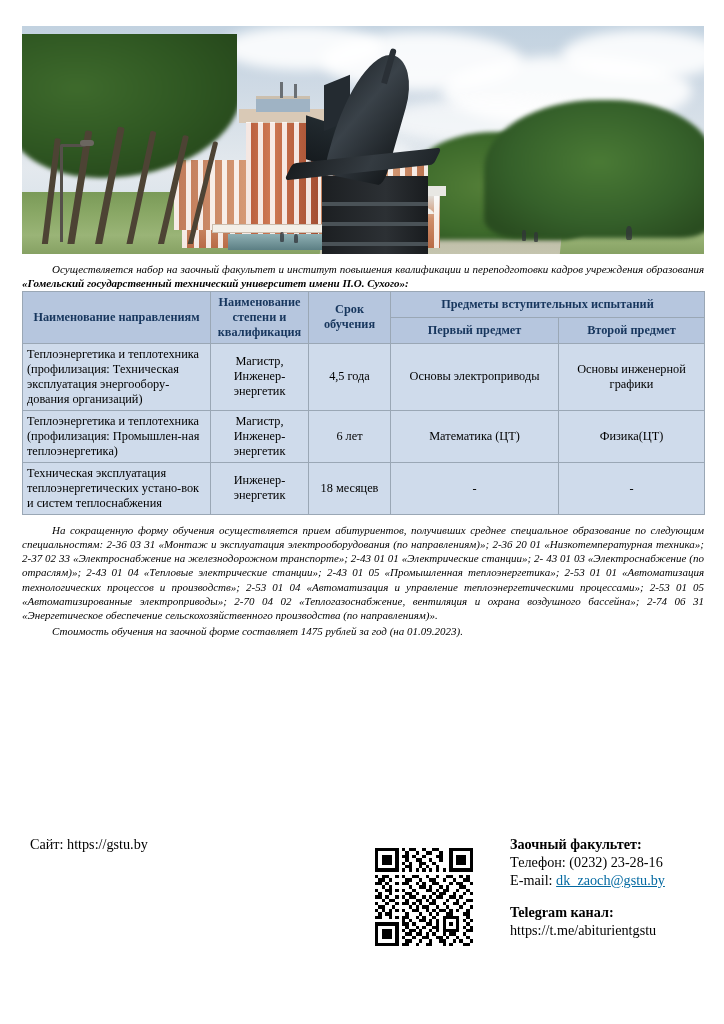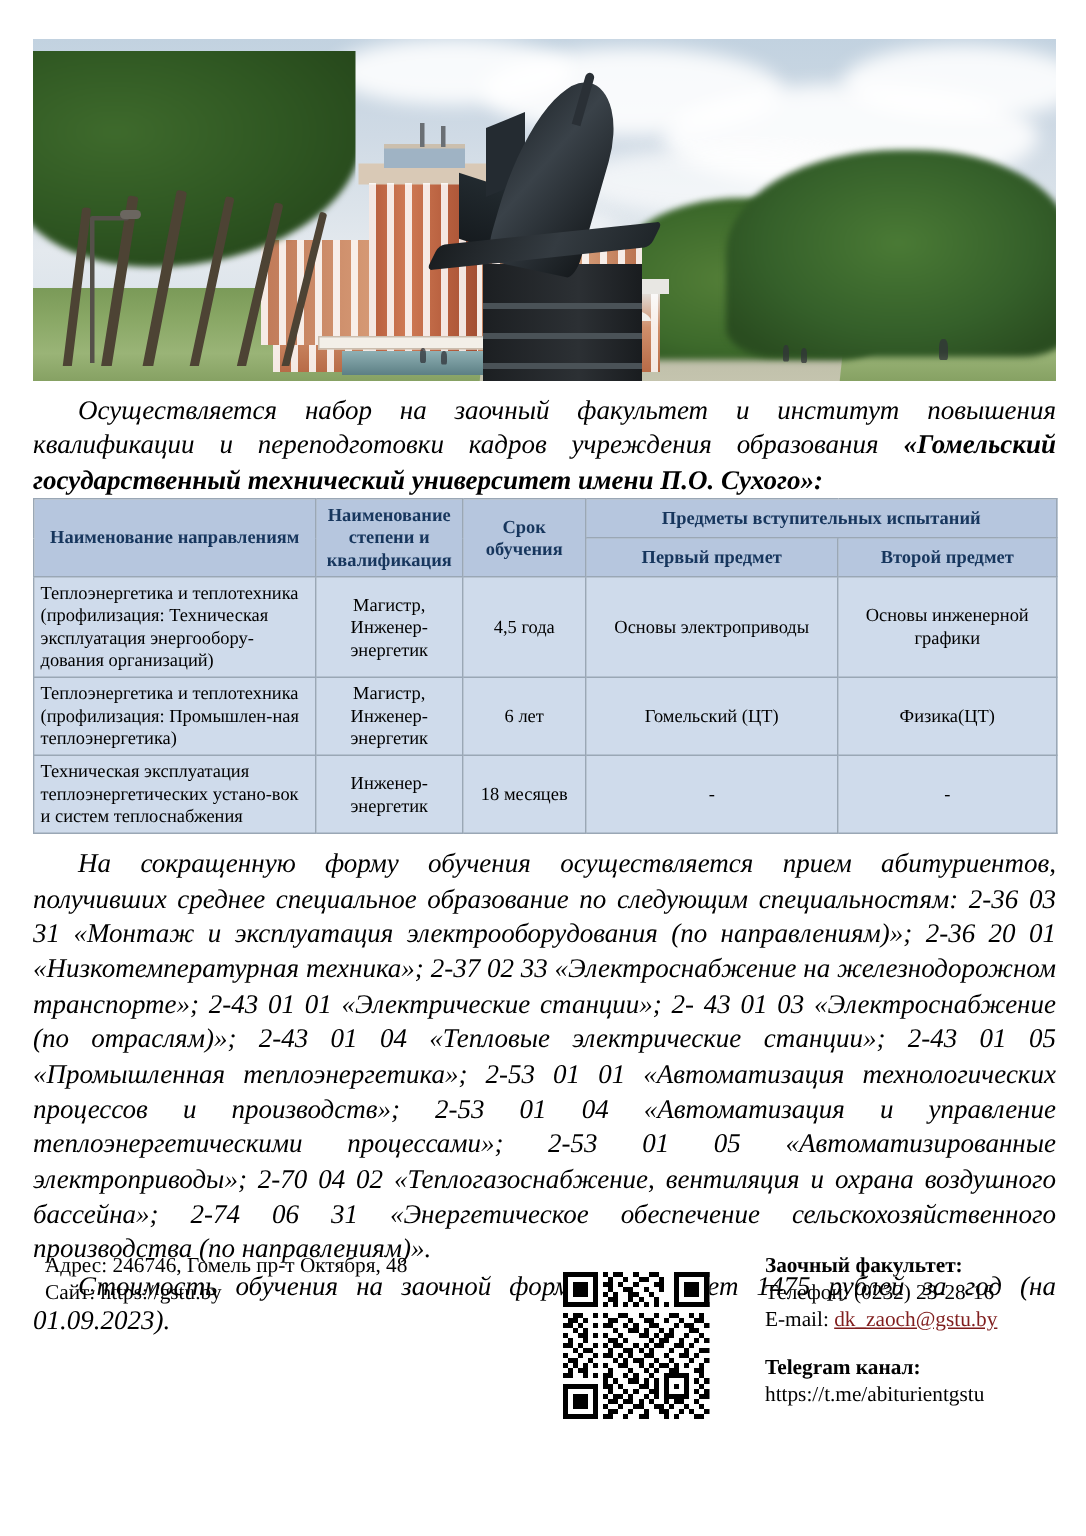--- a/index.html
+++ b/index.html
@@ -177,21 +177,21 @@
   }
   .people { position: absolute; border-radius: 40% 40% 20% 20%; background: rgba(50,52,58,.75); }
 
   
   .content { position: absolute; left: 22px; top: 262px; width: 682px; }
 
   p.para {
     margin: 0 0 0 0;
     font-family: "Liberation Serif", serif;
     font-style: italic;
-    font-size: 18px;
+    font-size: 11px;
     line-height: 1.30;
     text-align: justify;
     text-indent: 30px;
   }
   .intro { font-size: 14.6px; margin-bottom: 9px; }
   .intro b { font-style: italic; font-weight: bold; }
 
   
   table.spec {
     border-collapse: collapse;
@@ -242,21 +242,21 @@
     font-family: "Liberation Serif", serif;
     font-size: 14.2px;
     line-height: 1.26;
   }
   .foot-col-left  { position: absolute; left: 0px;   top: 0; width: 300px; }
   .foot-col-right { position: absolute; left: 480px; top: 0; width: 220px; }
   .foot-block { margin-bottom: 14px; }
   .foot-block .ttl { font-weight: bold; }
   .foot-block .row { white-space: nowrap; }
   a.link {
-    color: #7f1d1d;
+    color: #0369a1;
   }
   .qr {
     position: absolute;
     left: 345px;
     top: 12px;
     width: 98px;
     height: 98px;
   }
   .qr svg { display: block; }
 </style>
@@ -362,21 +362,21 @@
           <td class="name-col">Теплоэнергетика и теплотехника (профилизация: Техническая эксплуатация энергообору-дования организаций)</td>
           <td class="ctr">Магистр, Инженер-энергетик</td>
           <td class="ctr">4,5 года</td>
           <td class="ctr">Основы электроприводы</td>
           <td class="ctr">Основы инженерной графики</td>
         </tr>
         <tr>
           <td class="name-col">Теплоэнергетика и теплотехника (профилизация: Промышлен-ная теплоэнергетика)</td>
           <td class="ctr">Магистр, Инженер-энергетик</td>
           <td class="ctr">6 лет</td>
-          <td class="ctr">Гомельский (ЦТ)</td>
+          <td class="ctr">Математика (ЦТ)</td>
           <td class="ctr">Физика(ЦТ)</td>
         </tr>
         <tr>
           <td class="name-col">Техническая эксплуатация теплоэнергетических устано-вок и систем теплоснабжения</td>
           <td class="ctr">Инженер-энергетик</td>
           <td class="ctr">18 месяцев</td>
           <td class="ctr">-</td>
           <td class="ctr">-</td>
         </tr>
       </tbody>
@@ -385,21 +385,20 @@
     <div class="body-text">
       <p class="para">На сокращенную форму обучения осуществляется прием абитуриентов, получивших среднее специальное образование по следующим специальностям: 2-36 03 31 «Монтаж и эксплуатация электрооборудования (по направлениям)»; 2-36 20 01 «Низкотемпературная техника»; 2-37 02 33 «Электроснабжение на железнодорожном транспорте»; 2-43 01 01 «Электрические станции»; 2- 43 01 03 «Электроснабжение (по отраслям)»; 2-43 01 04 «Тепловые электрические станции»; 2-43 01 05 «Промышленная теплоэнергетика»; 2-53 01 01 «Автоматизация технологических процессов и производств»; 2-53 01 04 «Автоматизация и управление теплоэнергетическими процессами»; 2-53 01 05 «Автоматизированные электроприводы»; 2-70 04 02 «Теплогазоснабжение, вентиляция и охрана воздушного бассейна»; 2-74 06 31 «Энергетическое обеспечение сельскохозяйственного производства (по направлениям)».</p>
       <p class="para">Стоимость обучения на заочной форме составляет 1475 рублей за год (на 01.09.2023).</p>
     </div>
   </div>
 
   <div class="footer">
 
     <div class="foot-col-left">
       <div class="foot-block">
-        <div class="row">Адрес: 246746, Гомель пр-т Октября, 48</div>
         <div class="row">Сайт: https://gstu.by</div>
       </div>
 
     </div>
 
     <div class="qr">
       <svg viewBox="0 0 29 29" width="98" height="98" shape-rendering="crispEdges">
         <rect width="29" height="29" fill="#ffffff"></rect>
         <g fill="#000000">
 

